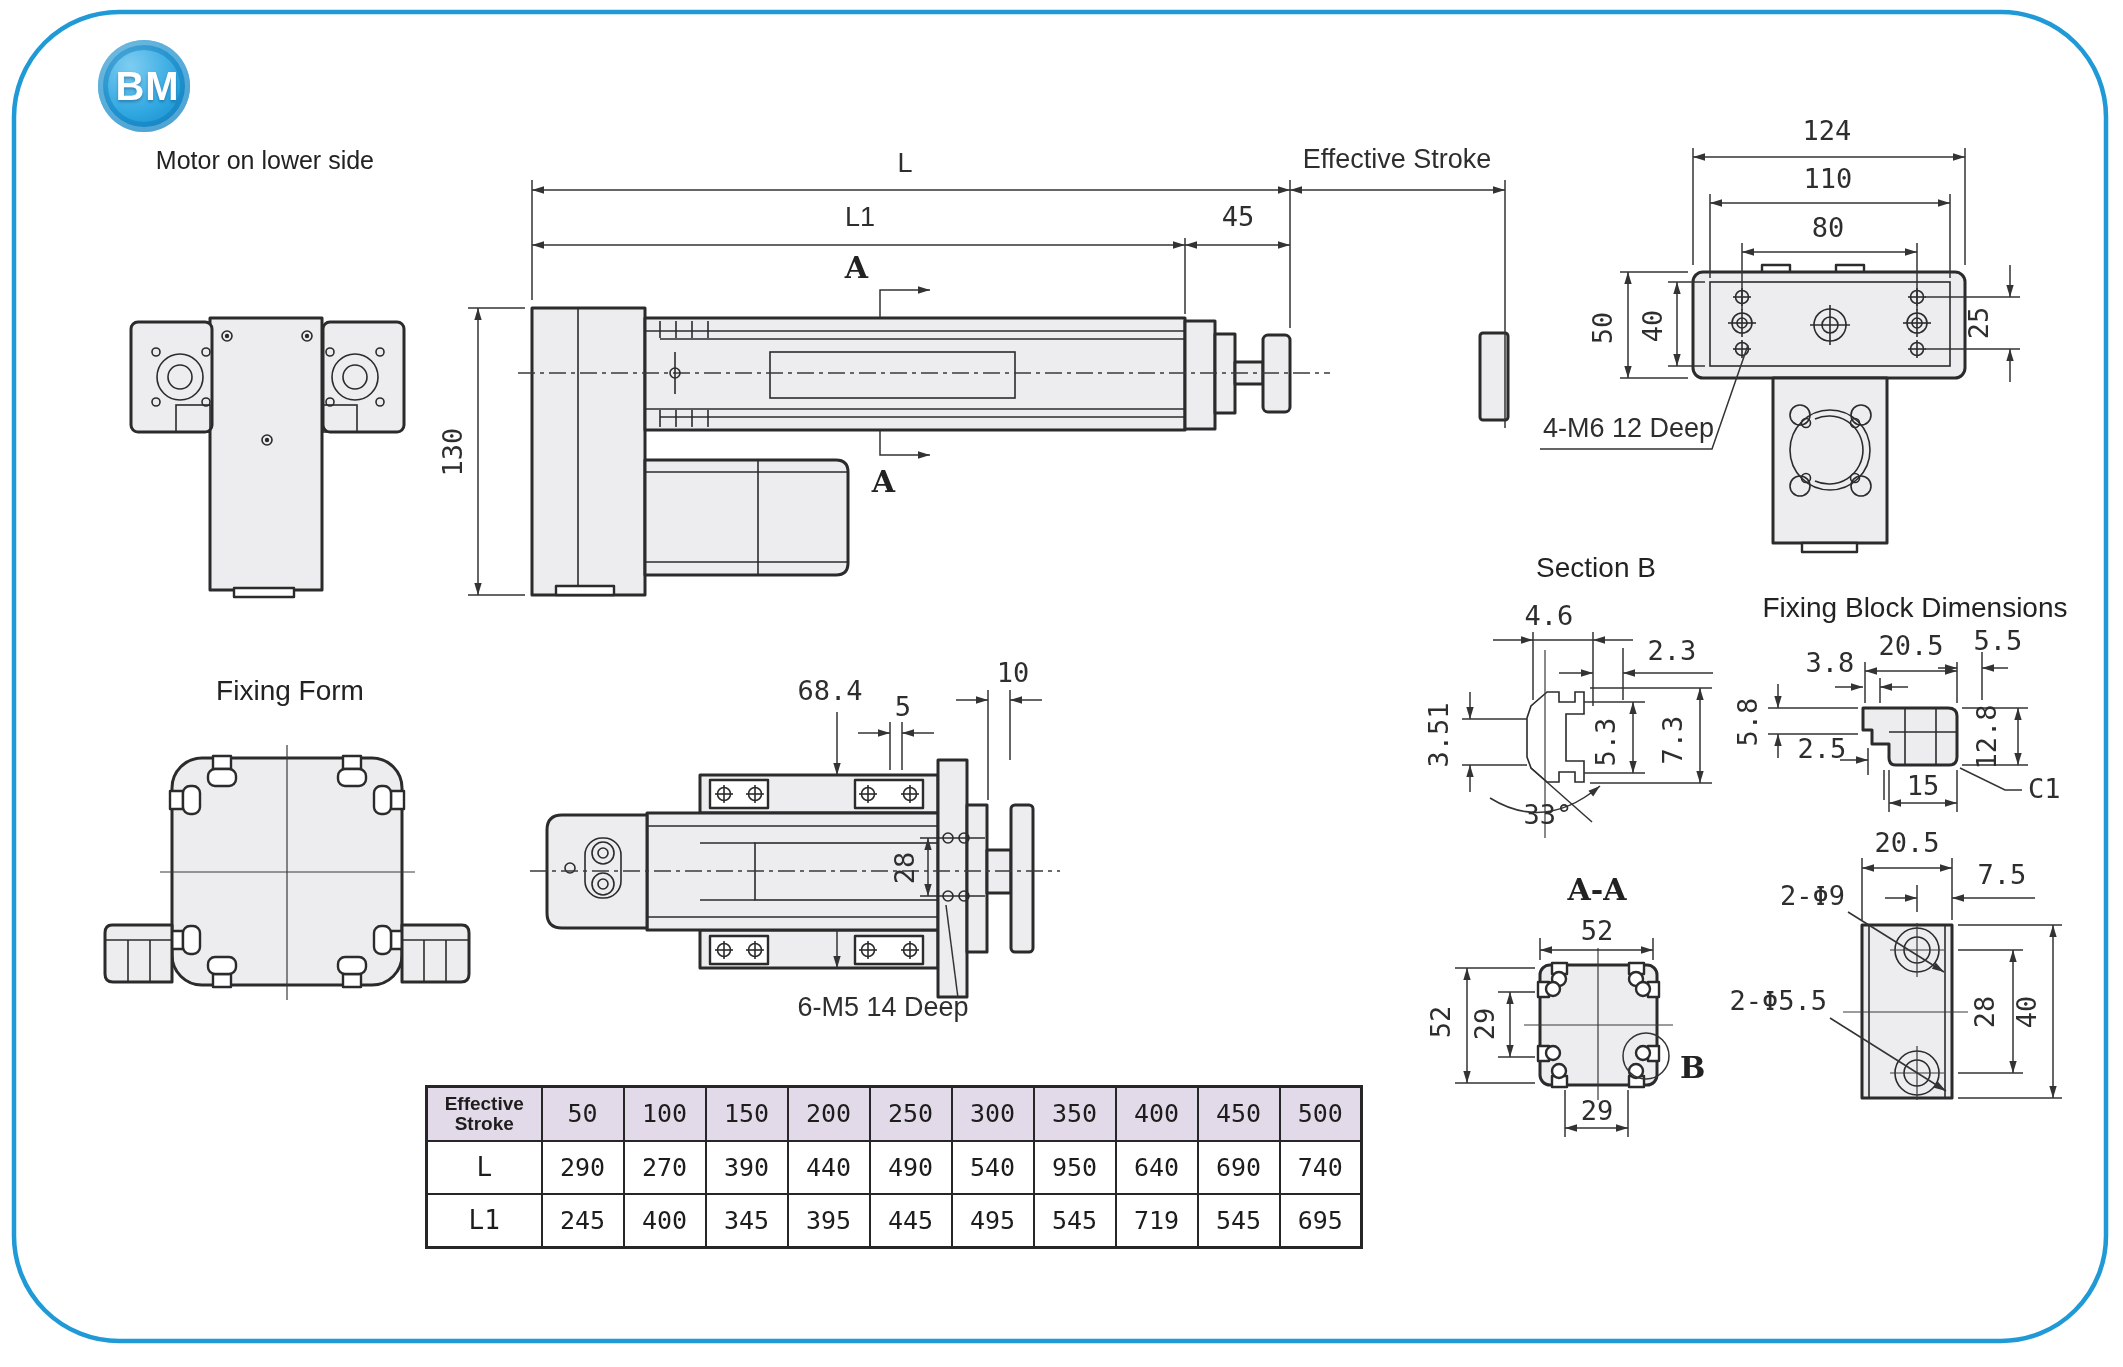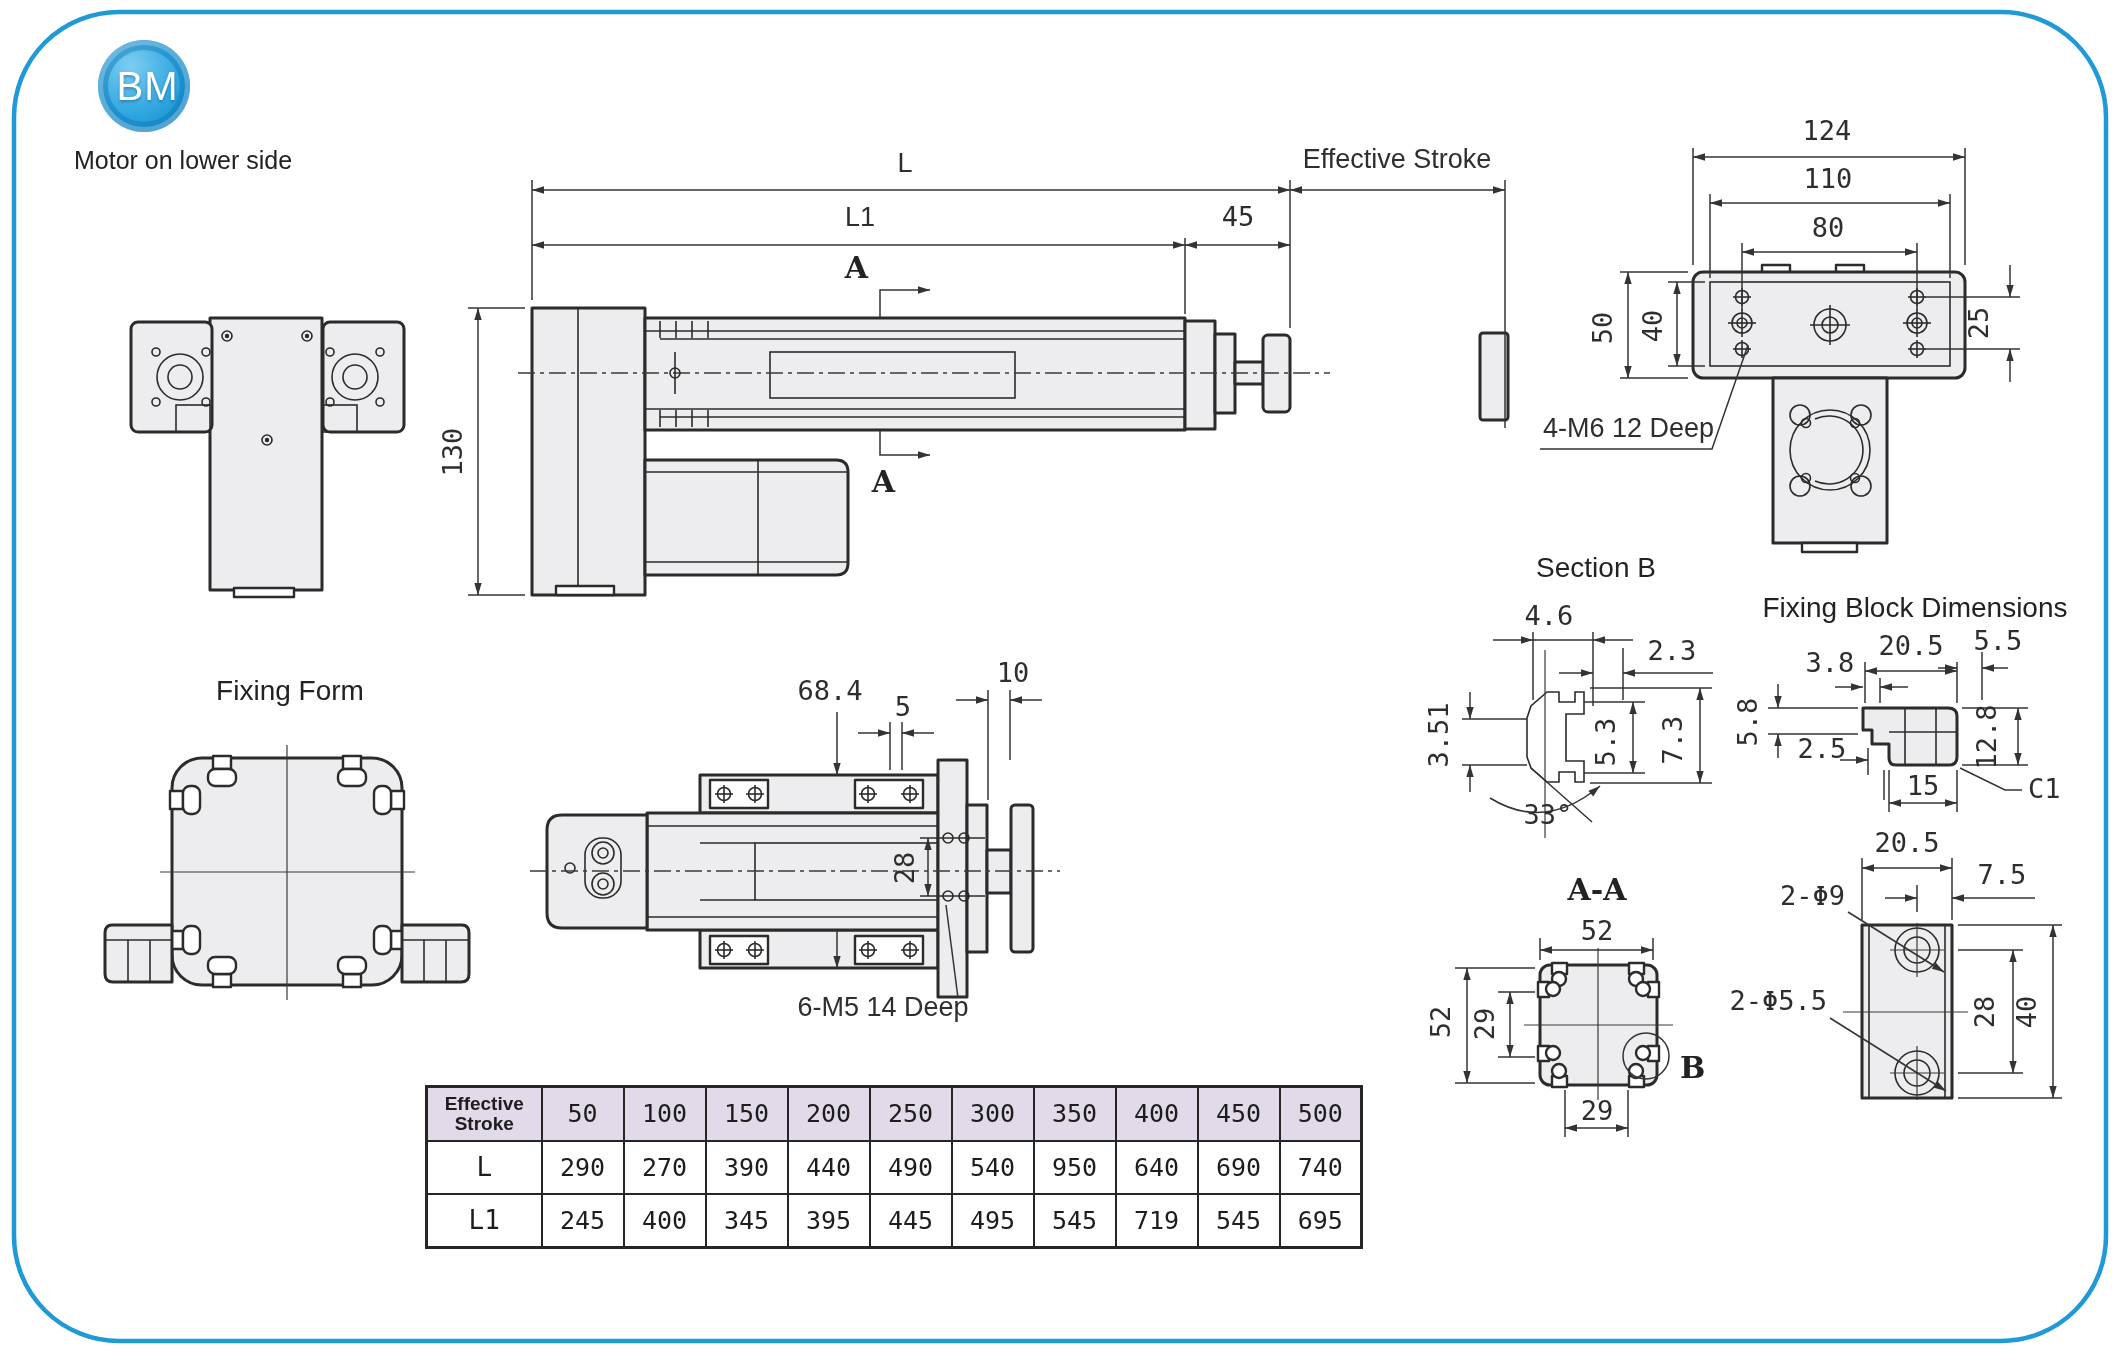--- a/index.html
+++ b/index.html
@@ -4,23 +4,23 @@
 <style>
   html,body{margin:0;padding:0;background:#fff;}
   .stage{position:relative;width:2123px;height:1367px;background:#fff;overflow:hidden;
          font-family:"Liberation Sans",sans-serif;}
   .stage svg{position:absolute;left:0;top:0;}
   
   .logo{position:absolute;left:98px;top:40px;width:92px;height:92px;border-radius:50%;
         background:radial-gradient(circle at 35% 28%, #7ecdf1 0%, #2ea6e0 55%, #0f7fc0 100%);
         box-shadow:inset 0 0 0 5px rgba(255,255,255,.25), inset 0 0 0 10px rgba(13,120,185,.45);
         display:flex;align-items:center;justify-content:center;}
-  .logo span{color:#fff;font-weight:normal;font-size:40px;letter-spacing:1px;
+  .logo span{color:#fff;font-weight:bold;font-size:40px;letter-spacing:1px;
              text-shadow:0 2px 3px rgba(0,60,110,.4);margin-left:7px;}
-  .caption{position:absolute;left:74px;top:146px;width:300px;font-size:25px;color:#222;}
+  .caption{position:absolute;left:74px;top:146px;width:300px;font-size:25px;color:#222;text-align:right;}
   
   table.spec{position:absolute;left:425px;top:1085px;border-collapse:collapse;
              border:3px solid #262626;table-layout:fixed;}
   table.spec th, table.spec td{border:2.5px solid #262626;text-align:center;vertical-align:middle;
              padding:0;color:#1d1d1d;}
   table.spec .hdr{background:#e2dae8;}
   table.spec col.c0{width:115px;} table.spec col.cn{width:82px;}
   tr.r-hdr{height:54px;} tr.r-l{height:53px;} tr.r-l1{height:54px;} tr.r-kg{height:54px;}
   .hdr-label{font-size:19px;line-height:1.05;font-family:"Liberation Sans",sans-serif;}
   .num{font-family:"DejaVu Sans Mono",monospace;font-size:25px;font-weight:500;}

